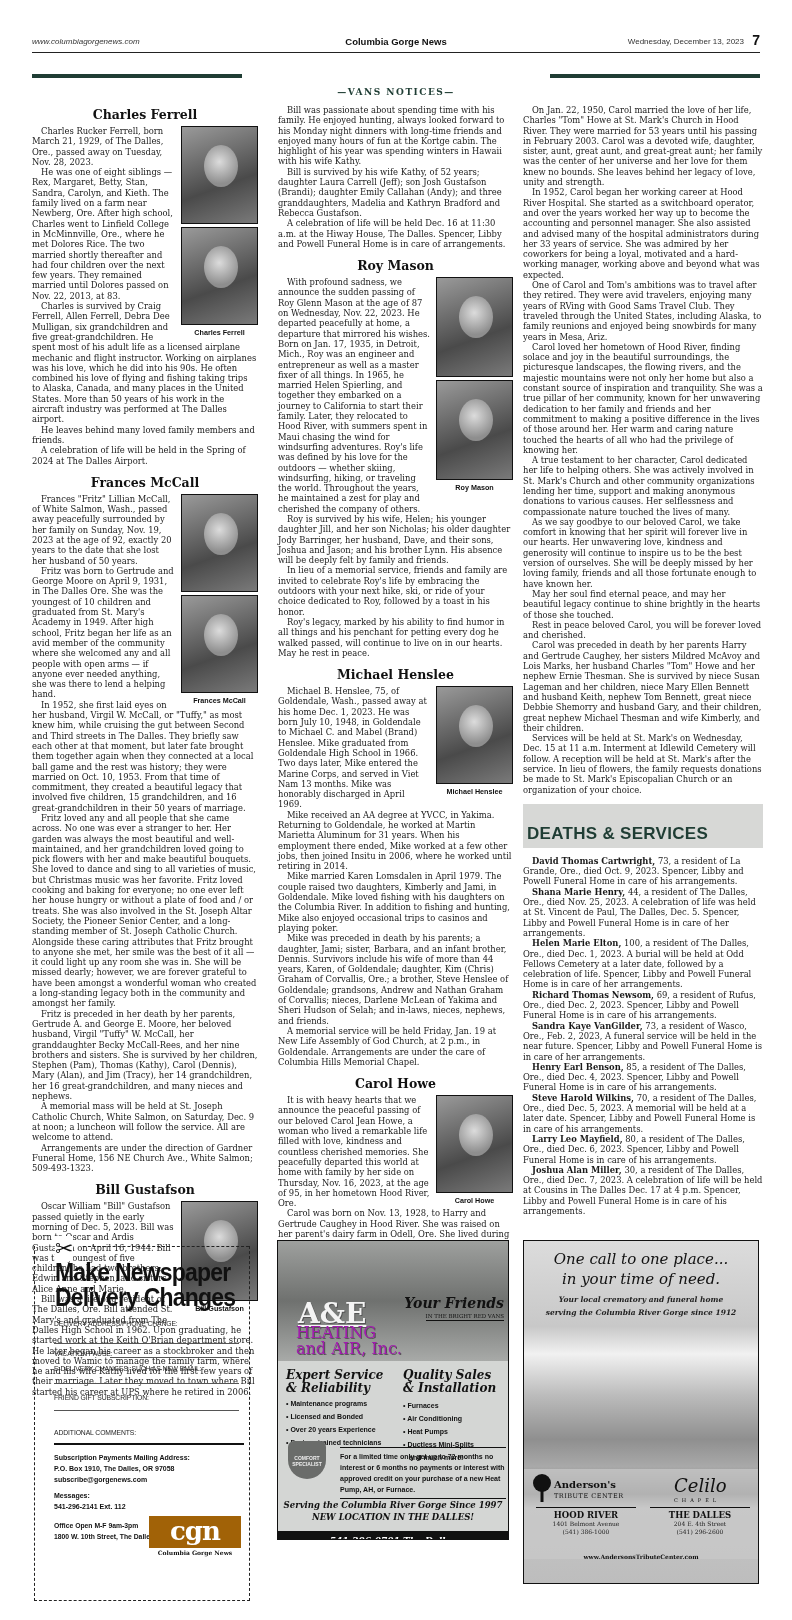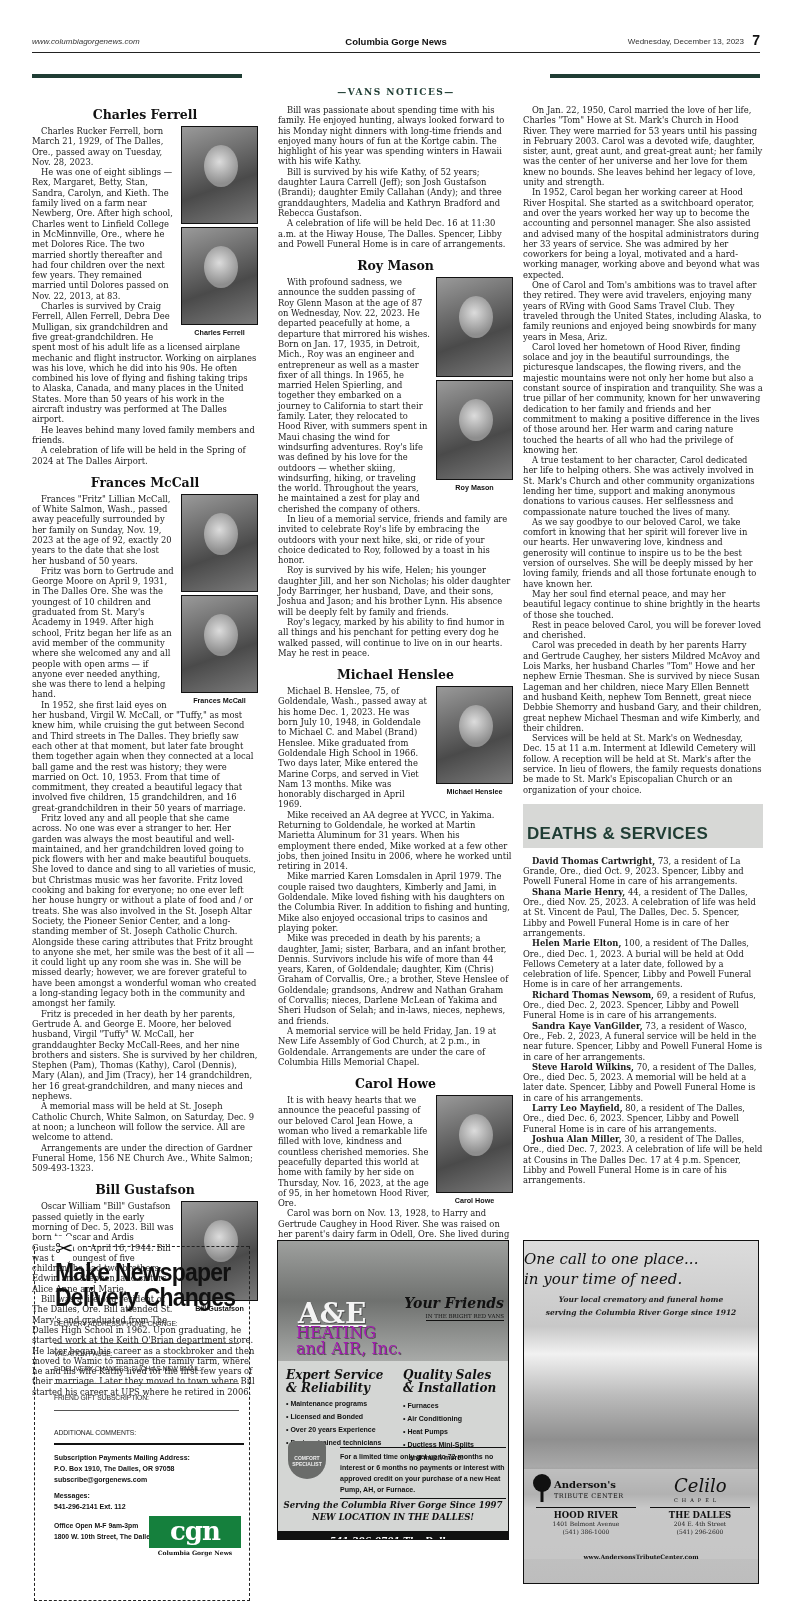--- a/index.html
+++ b/index.html
@@ -37,41 +37,41 @@
 
   
   .coupon { position: absolute; left: 34px; top: 1246px; width: 216px; height: 355px; border: 1.5px dashed #222; border-top: none; }
   .coupon .scissors { position: absolute; left: 20px; top: -10px; font-size: 22px; color: #111; background: #fff; }
   .coupon .top-dash { position: absolute; left: 48px; right: 0; top: 0; border-top: 1.5px dashed #222; }
   .c-title { position: absolute; left: 20px; top: 14px; font: bold 23px "Liberation Sans", sans-serif; line-height: 22px; letter-spacing: -0.8px; color: #111; transform: scaleY(1.12); transform-origin: top left; }
   .c-field { position: absolute; left: 20px; width: 185px; font: 6.8px "Liberation Sans", sans-serif; color: #222; letter-spacing: -0.1px; }
   .c-line { position: absolute; left: 20px; width: 185px; border-bottom: 1px solid #555; }
   .c-thick { position: absolute; left: 20px; width: 190px; border-bottom: 2px solid #111; top: 1443px; }
   .c-info { position: absolute; left: 20px; font: bold 7px "Liberation Sans", sans-serif; line-height: 11px; color: #111; }
-  .cgn-logo { position: absolute; left: 110px; top: 1516px; width: 92px; height: 32px; background: #15803d; color: #fff; text-align: center; font: bold 26px "DejaVu Serif", serif; line-height: 30px; letter-spacing: -1px; }
+  .cgn-logo { position: absolute; left: 110px; top: 1516px; width: 92px; height: 32px; background: #a16207; color: #fff; text-align: center; font: bold 26px "DejaVu Serif", serif; line-height: 30px; letter-spacing: -1px; }
   .cgn-sub { position: absolute; left: 110px; top: 1549px; width: 92px; text-align: center; font: bold 6px "DejaVu Serif", serif; color: #111; }
 
   
   .ae-ad { position: absolute; left: 277px; top: 1240px; width: 232px; height: 300px; border: 1.5px solid #111; background: #d4d6d4; overflow: hidden; }
   .ae-photo { position: absolute; left: 0; top: 0; width: 100%; height: 120px; background: linear-gradient(180deg, #9ea09e 0%, #6f716f 50%, #a8aaa8 100%); }
   .ae-logo { position: absolute; left: 20px; top: 56px; color: #f4f4f4; font: bold 28px "DejaVu Serif", serif; text-shadow: 1px 1px 0 #555; text-decoration: underline; }
   .ae-logo2 { position: absolute; left: 18px; top: 84px; color: #a21caf; font: 16px "DejaVu Serif", serif; text-shadow: 1px 1px 0 #555; line-height: 16px; }
   .ae-friends { position: absolute; right: 4px; top: 54px; font: bold italic 14px "DejaVu Serif", serif; color: #111; }
   .ae-vans { position: absolute; right: 4px; top: 72px; font: 5.5px "DejaVu Serif", serif; color: #111; border-bottom: 1.5px solid #111; padding-bottom: 1px; }
   .ae-h { position: absolute; font: bold italic 12px "DejaVu Serif", serif; color: #111; line-height: 13px; }
   .ae-li { position: absolute; font: bold 7px "Liberation Sans", sans-serif; color: #111; line-height: 13px; }
   .ae-badge { position: absolute; left: 10px; top: 200px; width: 38px; height: 38px; border-radius: 6px 6px 19px 19px; background: #6a6c6a; color: #eee; text-align: center; font: bold 5px "Liberation Sans", sans-serif; padding-top: 14px; }
   .ae-offer { position: absolute; left: 62px; top: 206px; width: 166px; border-top: 1px solid #111; border-bottom: 1px solid #111; padding: 3px 0; font: bold 7px "Liberation Sans", sans-serif; line-height: 11px; color: #111; }
   .ae-serving { position: absolute; left: 0; width: 100%; top: 258px; text-align: center; font: bold italic 8.5px "DejaVu Serif", serif; line-height: 12px; color: #111; }
   .ae-phones { position: absolute; left: 0; width: 100%; top: 290px; height: 40px; background: #111; color: #fff; text-align: center; font: bold italic 9px "DejaVu Serif", serif; line-height: 12px; padding-top: 4px; }
 
   
   .and-ad { position: absolute; left: 523px; top: 1240px; width: 236px; height: 344px; border: 1.5px solid #111; overflow: hidden;
     background: linear-gradient(180deg, #dcdcdc 0%, #c8c8c8 25%, #f1f1f1 33%, #bcbcbc 45%, #8f8f8f 58%, #a9a9a9 66%, #6f6f6f 74%, #c5c5c5 78%, #bdbdbd 100%); }
-  .and-h1 { position: absolute; left: 0; width: 100%; top: 8px; font: italic 15px "DejaVu Serif", serif; line-height: 20px; color: #111; }
+  .and-h1 { position: absolute; left: 0; width: 100%; top: 8px; text-align: center; font: italic 15px "DejaVu Serif", serif; line-height: 20px; color: #111; }
   .and-h2 { position: absolute; left: 0; width: 100%; top: 52px; text-align: center; font: italic bold 7.5px "DejaVu Serif", serif; line-height: 13px; color: #222; }
   .and-lower { position: absolute; left: 0; width: 100%; top: 228px; height: 90px; background: rgba(200,200,200,0.75); }
   .and-name { position: absolute; left: 10px; top: 238px; font: bold 10px "DejaVu Serif", serif; color: #111; }
   .and-name2 { position: absolute; left: 30px; top: 251px; font: 6.5px "DejaVu Serif", serif; color: #111; letter-spacing: 0.5px; }
   .and-tree { position: absolute; left: 8px; top: 232px; width: 20px; height: 30px; }
   .celilo { position: absolute; left: 150px; top: 234px; font: italic 18px "DejaVu Serif", serif; color: #111; }
   .celilo-sub { position: absolute; left: 150px; top: 256px; font: 5px "DejaVu Serif", serif; letter-spacing: 4px; color: #111; }
   .and-loc { position: absolute; width: 100px; text-align: center; font: 6px "DejaVu Serif", serif; line-height: 8px; color: #222; border-top: 1px solid #111; padding-top: 2px; }
   .and-loc b { display: block; font: bold 8.5px "DejaVu Serif", serif; line-height: 10px; color: #111; }
   .and-web { position: absolute; left: 0; width: 100%; top: 312px; text-align: center; font: bold 6px "DejaVu Serif", serif; color: #111; }
@@ -156,22 +156,22 @@
     <div class="photo">
       <div class="img" style="height:100px">
           <div class="face"></div>
         </div>
       <div class="img" style="height:100px">
           <div class="face"></div>
         </div>
       <div class="cap">Roy Mason</div>
     </div>
     <p>With profound sadness, we announce the sudden passing of Roy Glenn Mason at the age of 87 on Wednesday, Nov. 22, 2023. He departed peacefully at home, a departure that mirrored his wishes. Born on Jan. 17, 1935, in Detroit, Mich., Roy was an engineer and entrepreneur as well as a master fixer of all things. In 1965, he married Helen Spierling, and together they embarked on a journey to California to start their family. Later, they relocated to Hood River, with summers spent in Maui chasing the wind for windsurfing adventures. Roy's life was defined by his love for the outdoors — whether skiing, windsurfing, hiking, or traveling the world. Throughout the years, he maintained a zest for play and cherished the company of others.</p>
+    <p>Roy is survived by his wife, Helen; his younger daughter Jill, and her son Nicholas; his older daughter Jody Barringer, her husband, Dave, and their sons, Joshua and Jason; and his brother Lynn. His absence will be deeply felt by family and friends.</p>
     <p>In lieu of a memorial service, friends and family are invited to celebrate Roy's life by embracing the outdoors with your next hike, ski, or ride of your choice dedicated to Roy, followed by a toast in his honor.</p>
-    <p>Roy is survived by his wife, Helen; his younger daughter Jill, and her son Nicholas; his older daughter Jody Barringer, her husband, Dave, and their sons, Joshua and Jason; and his brother Lynn. His absence will be deeply felt by family and friends.</p>
     <p>Roy's legacy, marked by his ability to find humor in all things and his penchant for petting every dog he walked passed, will continue to live on in our hearts. May he rest in peace.</p>
   </div>
 
   <div class="obit">
     <h2>Michael Henslee</h2>
     <div class="photo">
       <div class="img" style="height:98px">
           <div class="face"></div>
         </div>
       <div class="cap">Michael Henslee</div>
@@ -211,20 +211,21 @@
     <p>Services will be held at St. Mark's on Wednesday, Dec. 15 at 11 a.m. Interment at Idlewild Cemetery will follow. A reception will be held at St. Mark's after the service. In lieu of flowers, the family requests donations be made to St. Mark's Episcopalian Church or an organization of your choice.</p>
   </div>
 
   <div class="deaths-head">DEATHS &amp; SERVICES</div>
   <div class="death">
     <p><b>David Thomas Cartwright,</b><span> 73, a resident of La Grande, Ore., died Oct. 9, 2023. Spencer, Libby and Powell Funeral Home in care of his arrangements.</span></p>
     <p><b>Shana Marie Henry,</b><span> 44, a resident of The Dalles, Ore., died Nov. 25, 2023. A celebration of life was held at St. Vincent de Paul, The Dalles, Dec. 5. Spencer, Libby and Powell Funeral Home is in care of her arrangements.</span></p>
     <p><b>Helen Marie Elton,</b><span> 100, a resident of The Dalles, Ore., died Dec. 1, 2023. A burial will be held at Odd Fellows Cemetery at a later date, followed by a celebration of life. Spencer, Libby and Powell Funeral Home is in care of her arrangements.</span></p>
     <p><b>Richard Thomas Newsom,</b><span> 69, a resident of Rufus, Ore., died Dec. 2, 2023. Spencer, Libby and Powell Funeral Home is in care of his arrangements.</span></p>
     <p><b>Sandra Kaye VanGilder,</b><span> 73, a resident of Wasco, Ore., Feb. 2, 2023, A funeral service will be held in the near future. Spencer, Libby and Powell Funeral Home is in care of her arrangements.</span></p>
+    <p><b>Henry Earl Benson,</b><span> 85, a resident of The Dalles, Ore., died Dec. 4, 2023. Spencer, Libby and Powell Funeral Home is in care of his arrangements.</span></p>
     <p><b>Steve Harold Wilkins,</b><span> 70, a resident of The Dalles, Ore., died Dec. 5, 2023. A memorial will be held at a later date. Spencer, Libby and Powell Funeral Home is in care of his arrangements.</span></p>
     <p><b>Larry Leo Mayfield,</b><span> 80, a resident of The Dalles, Ore., died Dec. 6, 2023. Spencer, Libby and Powell Funeral Home is in care of his arrangements.</span></p>
     <p><b>Joshua Alan Miller,</b><span> 30, a resident of The Dalles, Ore., died Dec. 7, 2023. A celebration of life will be held at Cousins in The Dalles Dec. 17 at 4 p.m. Spencer, Libby and Powell Funeral Home is in care of his arrangements.</span></p>
   </div>
 </div>
 
 <div class="coupon">
   <div class="top-dash"></div>
   <span class="scissors">✂</span>
   <div class="c-title">

